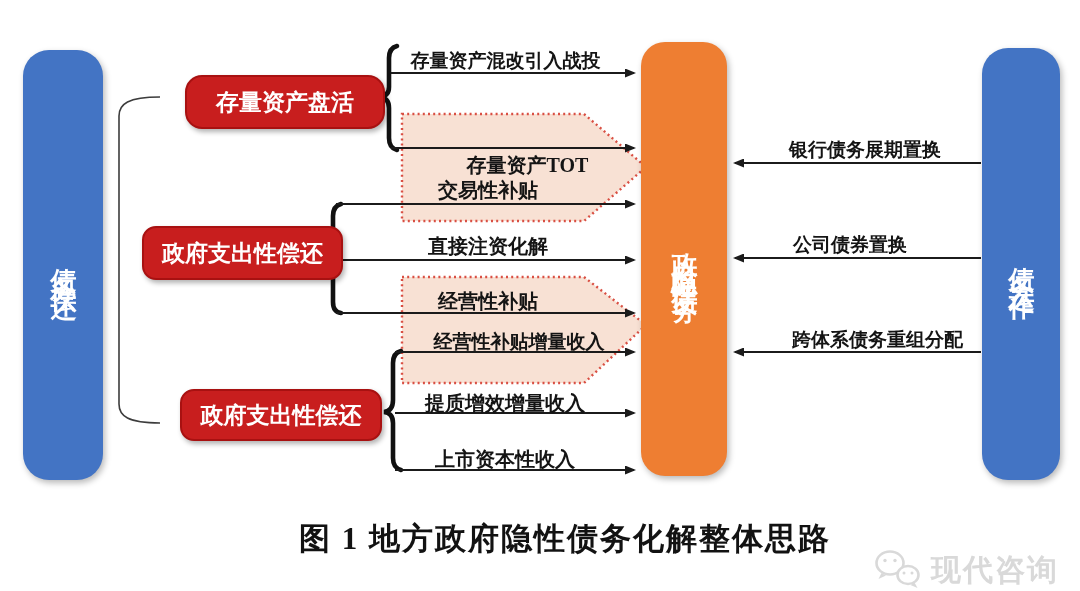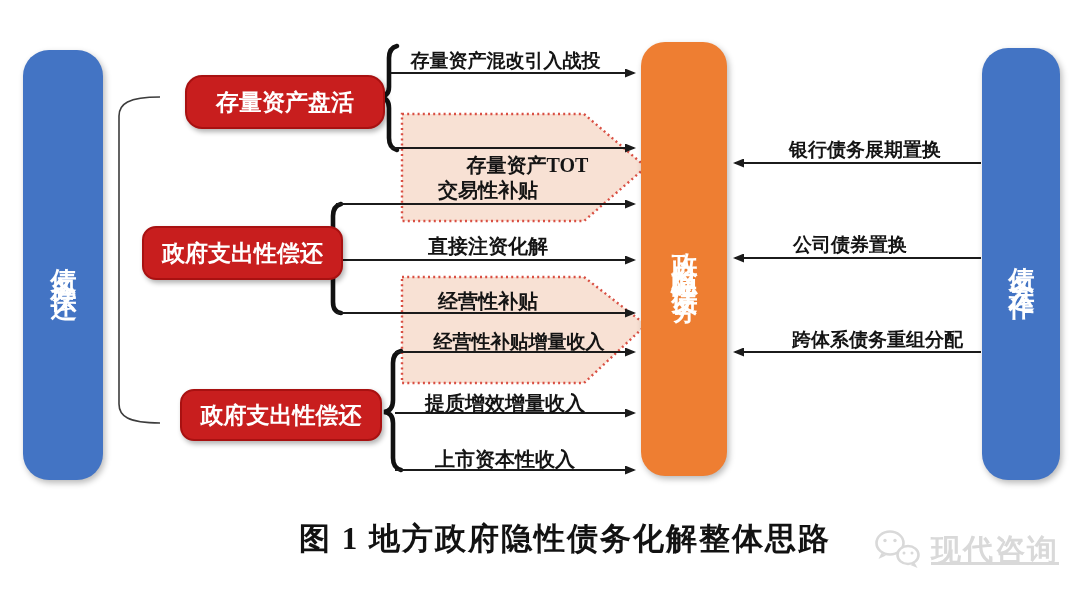--- a/index.html
+++ b/index.html
@@ -44,23 +44,22 @@
   .fl7{left:380px;top:390px;width:250px;}
   .fl8{left:380px;top:446px;width:250px;}
   .fr1{left:745px;top:137px;width:240px;font-size:19px;}
   .fr2{left:730px;top:232px;width:240px;font-size:19px;}
   .fr3{left:755px;top:327px;width:245px;font-size:19px;}
   .caption{
     position:absolute;z-index:3;left:230px;top:518px;width:670px;text-align:center;
     font-size:31px;font-weight:bold;color:#121212;letter-spacing:2px;white-space:nowrap;
   }
   .watermark{
-    position:absolute;z-index:3;left:872px;top:528px;display:flex;align-items:center;gap:7px;
+    position:absolute;z-index:3;left:872px;top:548px;display:flex;align-items:center;gap:7px;
     color:#d9d9d9;
-    text-decoration:underline;
   }
   .watermark .brand{font-size:30px;font-weight:bold;letter-spacing:2px;white-space:nowrap;}
 </style>
 </head>
 <body>
 
 <div id="stage">
 
   <svg id="diagram-lines" width="1080" height="591" viewBox="0 0 1080 591">
     <defs>

